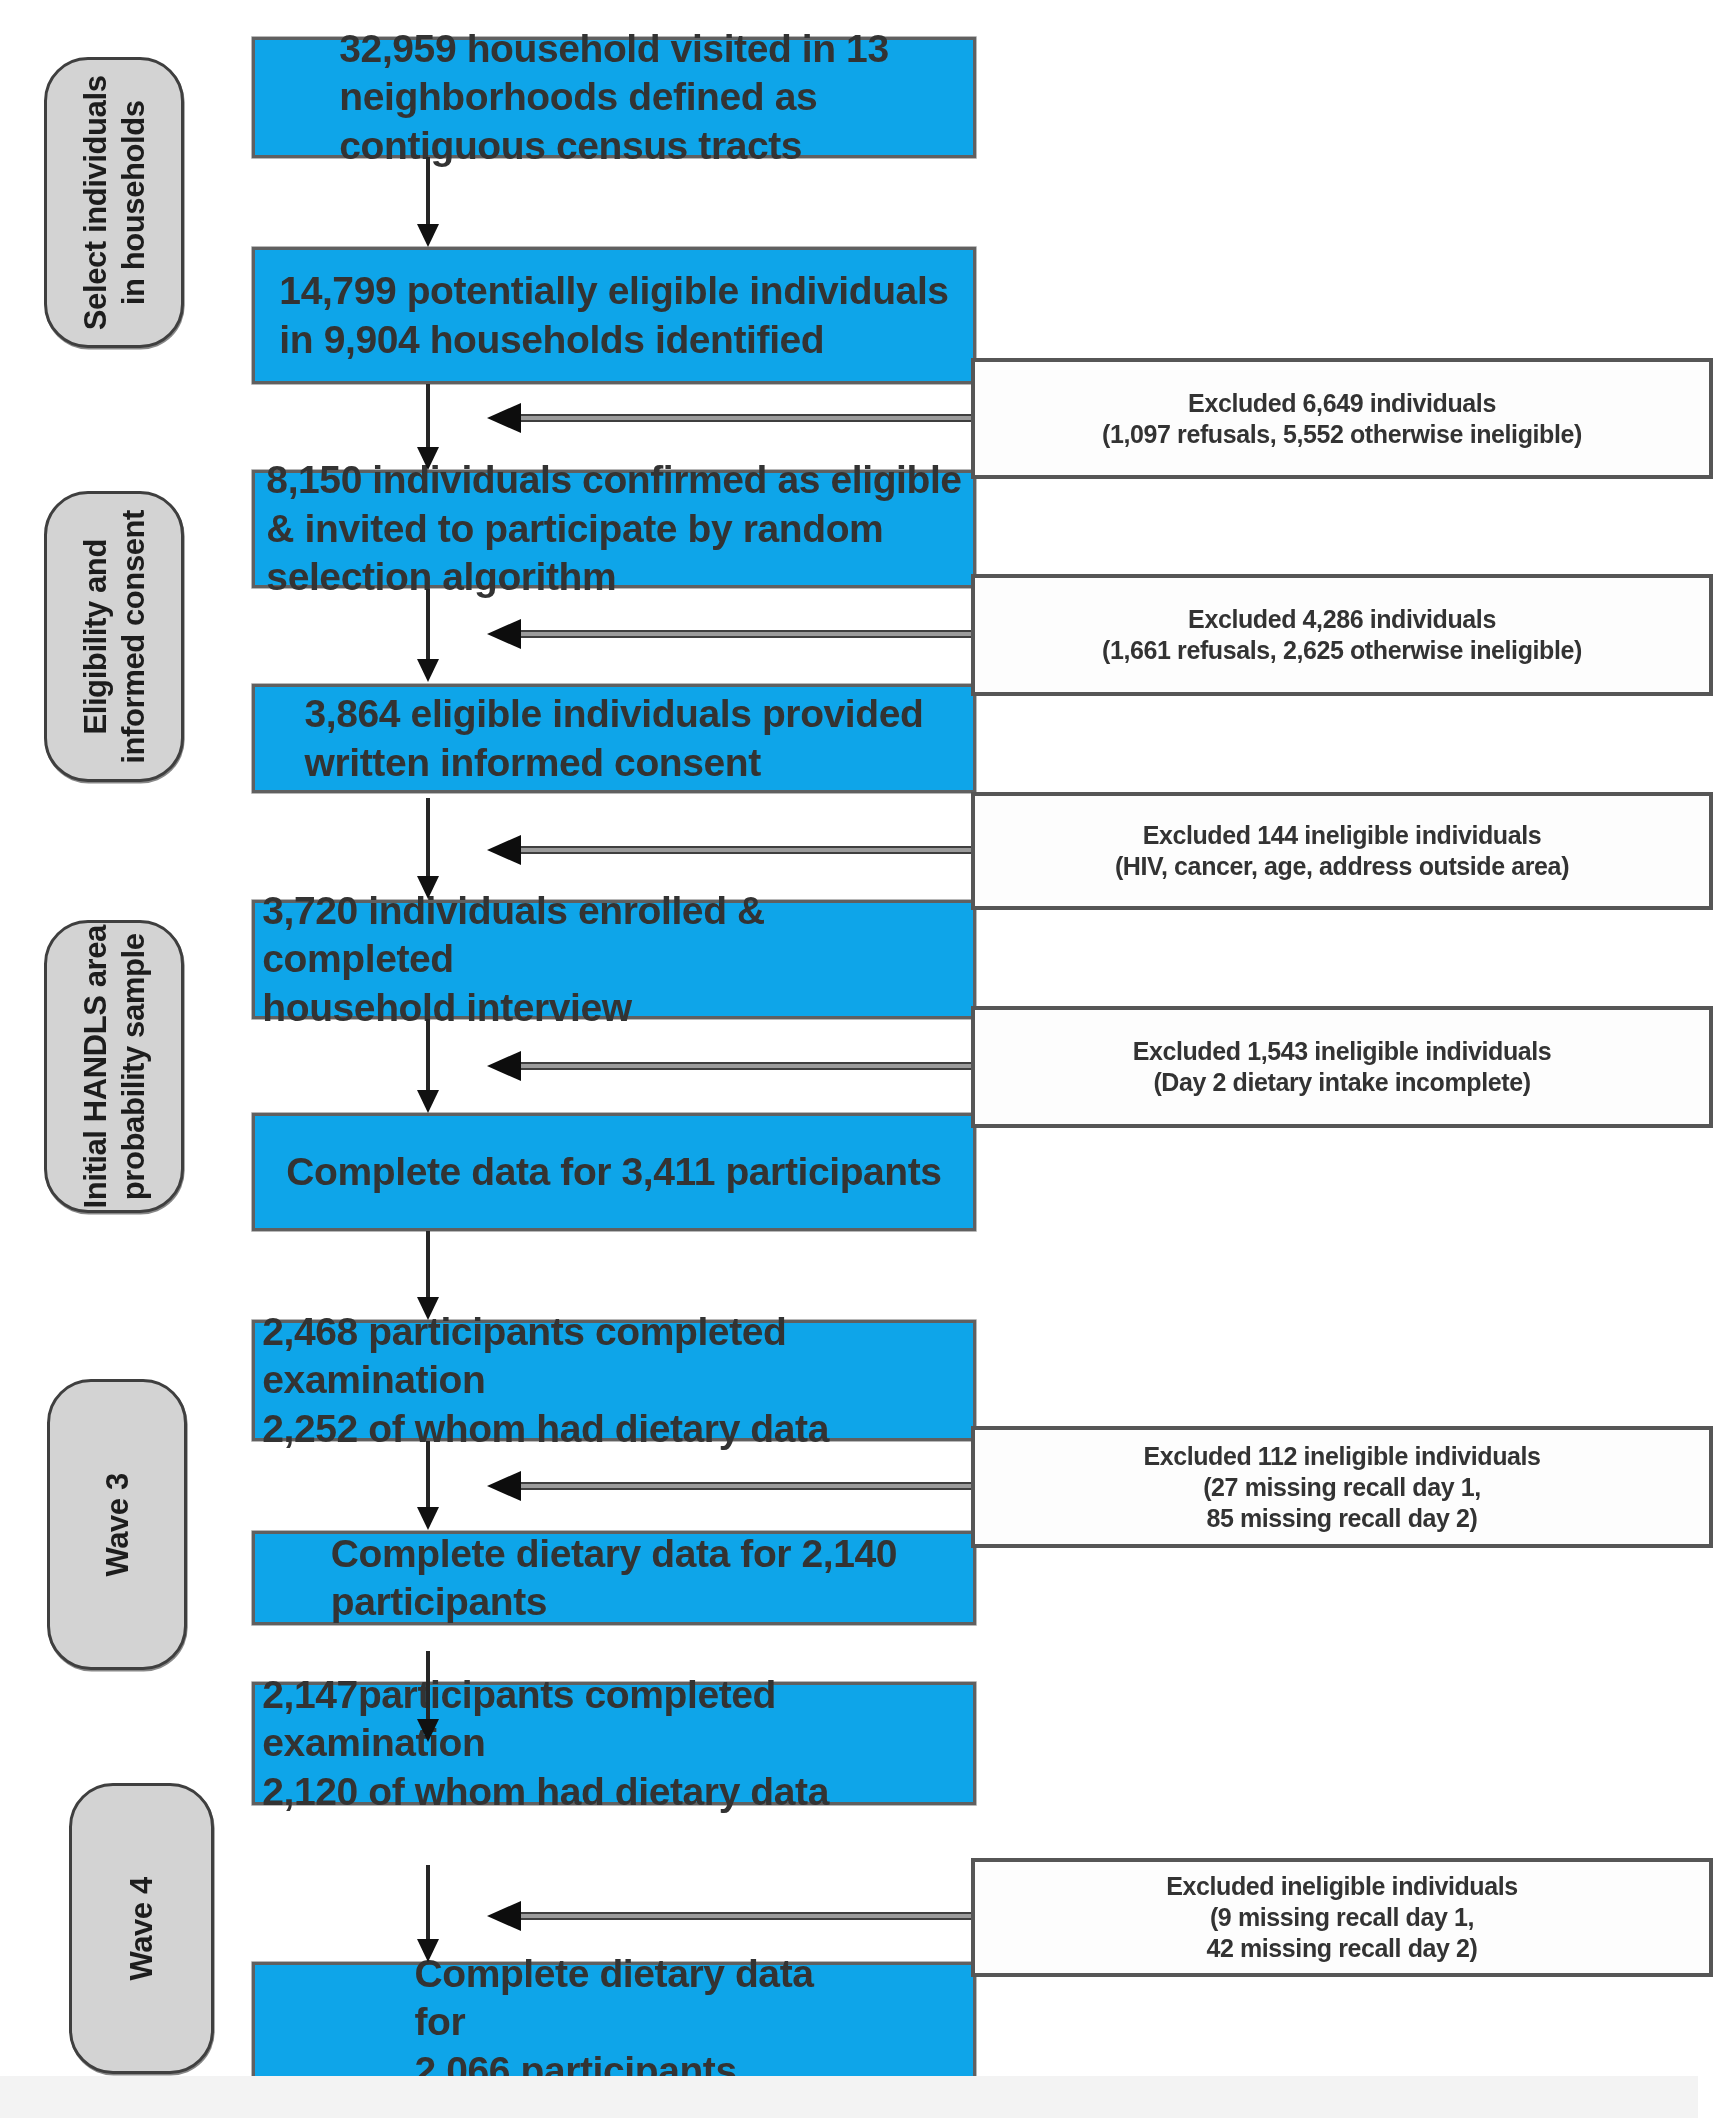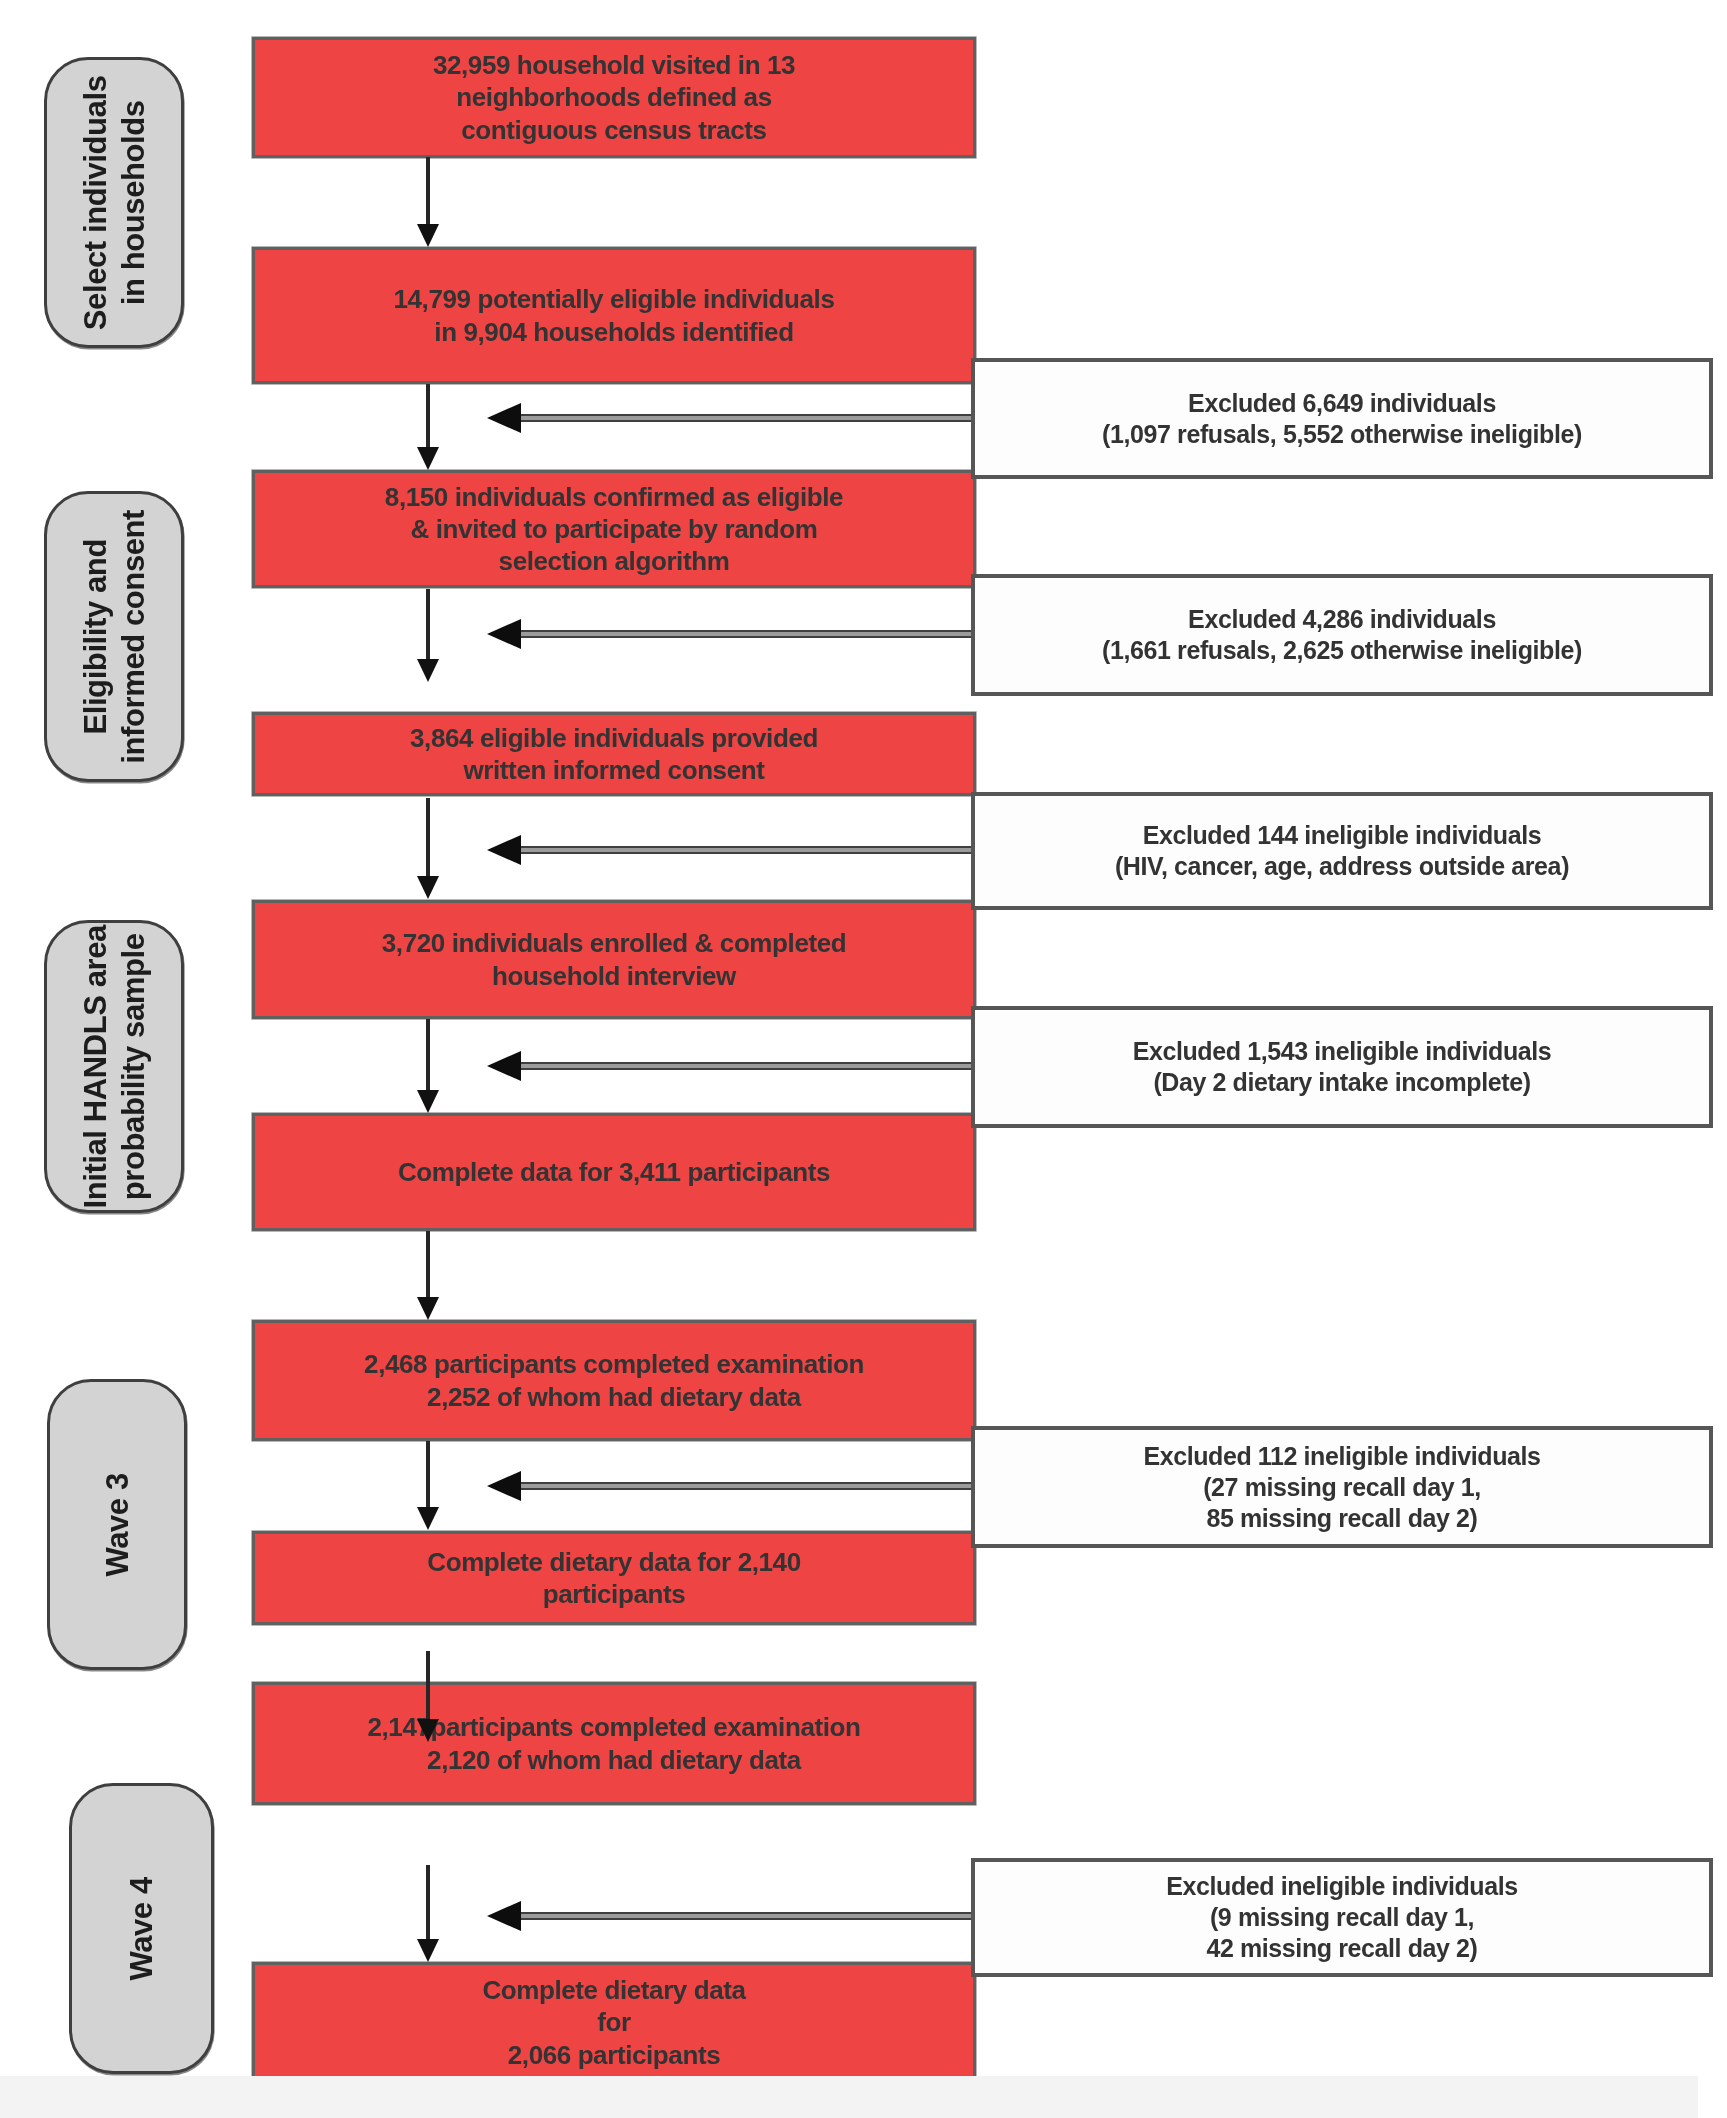--- a/index.html
+++ b/index.html
@@ -11,30 +11,29 @@
     font-family:"Liberation Sans", sans-serif;
     overflow:hidden;
   }
   
   .box{
     position:absolute;
     left:252px;
     width:724px;
     box-sizing:border-box;
     border:3.7px solid #606060;
-    background:#ef4444;
+    background:#0ea5e9;
     color:#333333;
     font-weight:bold;
-    font-size:26px;
+    font-size:39px;
     line-height:1.24;
     letter-spacing:-0.4px;
     display:flex;
     align-items:center;
     justify-content:center;
-    text-align:center;
     white-space:pre-line;
     padding:2.9px 7.3px;
     box-shadow:0 0 0 0.7px #9a9a9a;
   }
   
   .ebox{
     position:absolute;
     left:971px;
     width:742px;
     box-sizing:border-box;
@@ -115,21 +114,21 @@
   </div>
 
   <div class="box" style="top:37px;height:121px;">32,959 household visited in 13
 neighborhoods defined as
 contiguous census tracts</div>
   <div class="box" style="top:247px;height:137px;">14,799 potentially eligible individuals
 in 9,904 households identified</div>
   <div class="box" style="top:470px;height:118px;">8,150 individuals confirmed as eligible
 &amp; invited to participate by random
 selection algorithm</div>
-  <div class="box" style="top:712px;height:84px;">3,864 eligible individuals provided
+  <div class="box" style="top:684px;height:109px;">3,864 eligible individuals provided
 written informed consent</div>
   <div class="box" style="top:900px;height:119px;">3,720 individuals enrolled &amp; completed
 household interview</div>
   <div class="box" style="top:1113px;height:118px;">Complete data for 3,411 participants</div>
   <div class="box" style="top:1320px;height:121px;">2,468 participants completed examination
 2,252 of whom had dietary data</div>
   <div class="box" style="top:1531px;height:94px;">Complete dietary data for 2,140
 participants</div>
   <div class="box" style="top:1682px;height:123px;">2,147participants completed examination
 2,120 of whom had dietary data</div>

